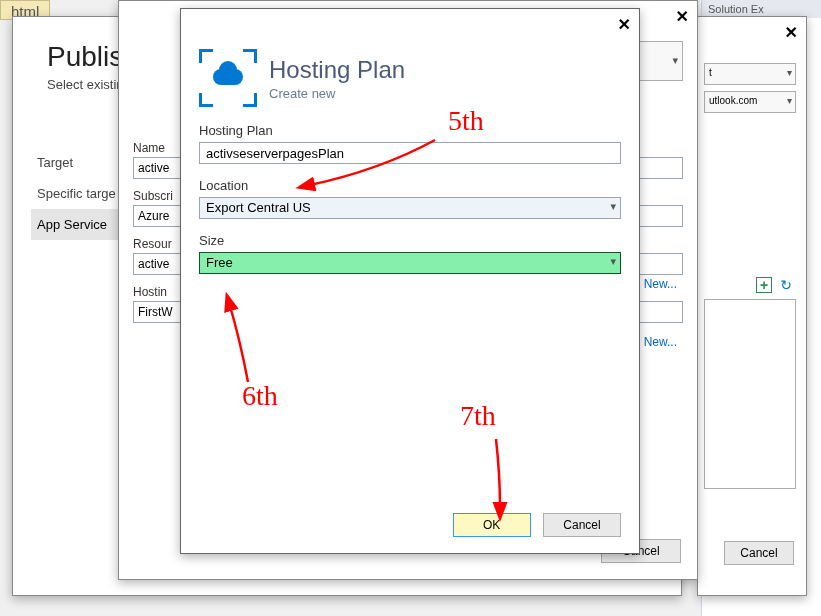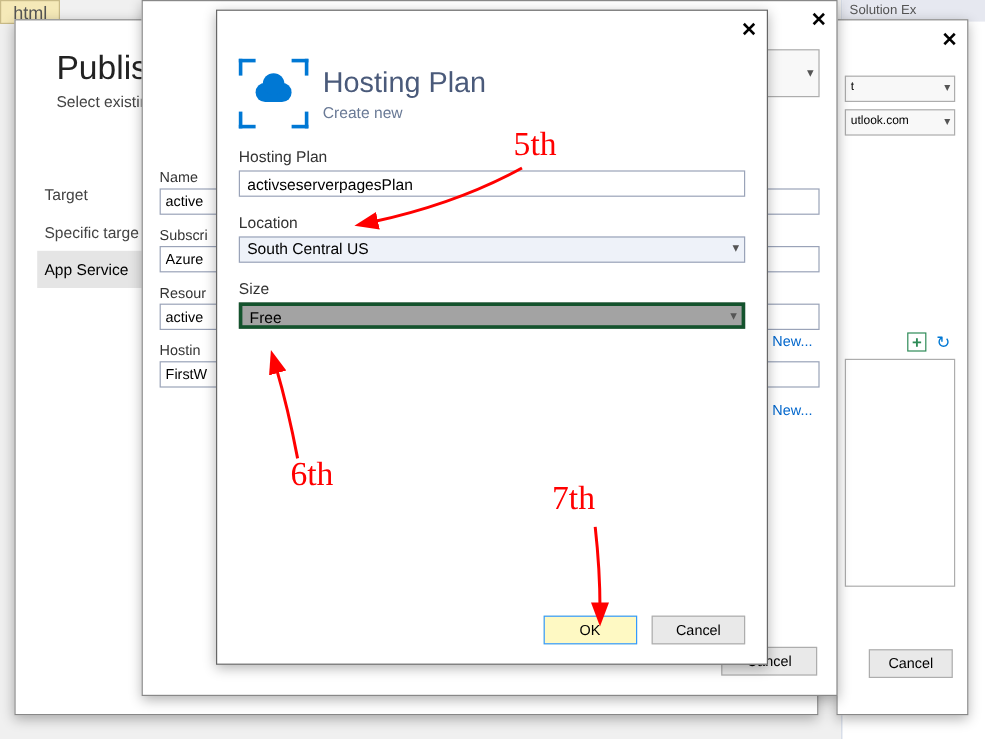--- a/index.html
+++ b/index.html
@@ -124,21 +124,21 @@
   .hp-body .select {
     width: 100%; height: 22px; border: 1px solid #9aa3b8;
     padding: 2px 20px 2px 6px; font-size: 13px; position: relative;
     background: #fff;
   }
   .hp-body .select::after {
     content: "▾"; position: absolute; right: 4px; top: 2px; color: #555; font-size: 11px;
   }
   .hp-body .select.loc { background: #eef2f9; }
   .hp-body .select.size {
-    border: 3px solid #14532d; background: #a3a3a3;
+    border: 1px solid #14532d; background: #86efac;
   }
   .hp-bottom {
     position: absolute; bottom: 16px; right: 18px;
   }
   .hp-bottom button {
     width: 78px; height: 24px; margin-left: 8px;
     background: #e9e9e9; border: 1px solid #adadad; font-size: 12px; cursor: pointer;
   }
   .hp-bottom button.ok {
     border: 1px solid #3399ff; background: #fef9c3;
@@ -280,37 +280,37 @@
     </div>
   </div>
   <div class="hp-body">
     <div class="field">
       <label>Hosting Plan</label>
       <input class="txt" value="activseserverpagesPlan" style="">
     </div>
     <div class="field">
       <label>Location</label>
       <div class="select loc">
-        <span>South Central US</span>
+        <span>Export Central US</span>
       </div>
     </div>
     <div class="field">
       <label>Size</label>
       <div class="select size">
         <span>Free</span>
       </div>
     </div>
   </div>
   <div class="hp-bottom">
     <button class="ok">OK</button>
     <button>Cancel</button>
   </div>
 </div>
 
-<div class="anno anno-text" style="left:428px; top:105px;">5th</div>
+<div class="anno anno-text" style="left:448px; top:105px;">5th</div>
 <svg class="anno anno-svg" style="left:300px; top:130px;" width="150" height="70">
   <defs>
       <marker id="ah1" markerWidth="10" markerHeight="10" refX="2" refY="3" orient="auto">
     <path d="M0,0 L0,6 L8,3 z" fill="#ff0000"></path>
       </marker>
     </defs>
   <path d="M135,10 Q80,40 10,55" stroke="#ff0000" stroke-width="2.5" fill="none" marker-end="url(#ah1)"></path>
 </svg>
 
 <div class="anno anno-text" style="left:242px; top:380px;">6th</div>

